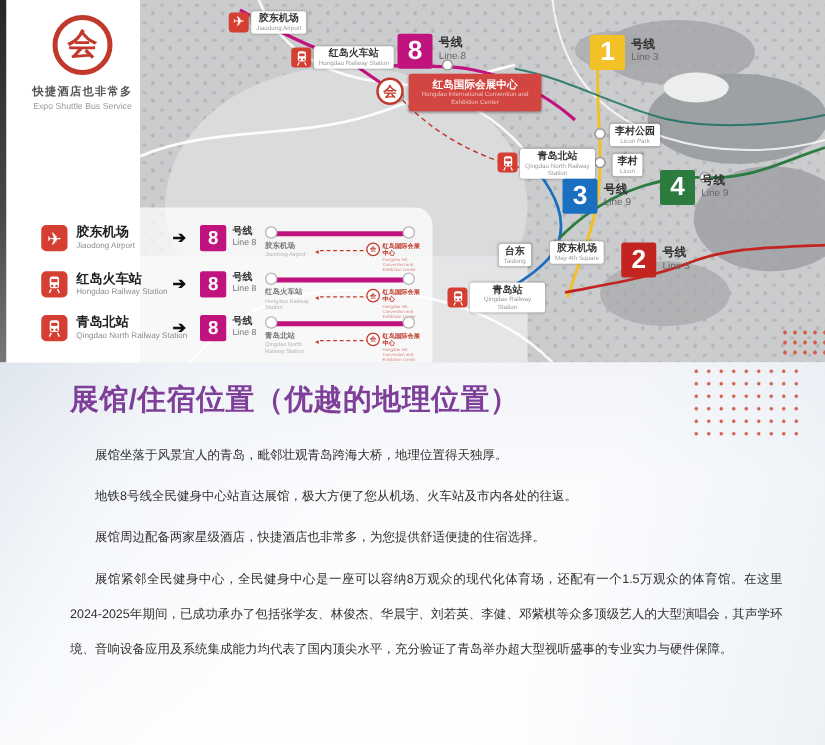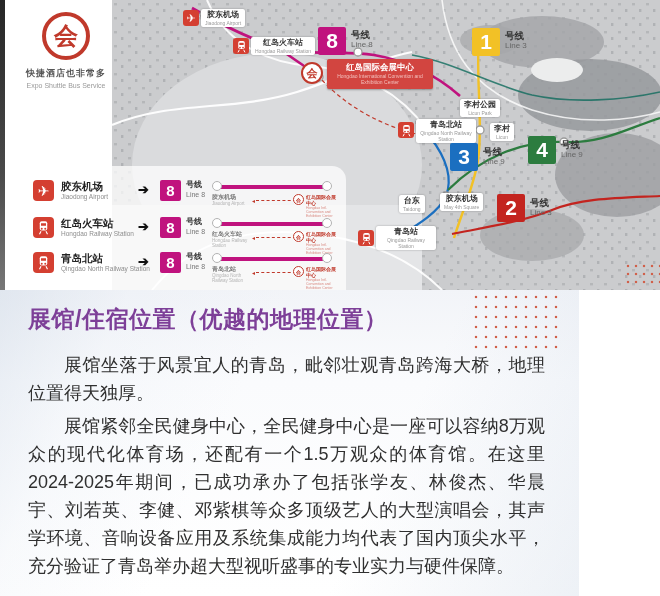--- a/index.html
+++ b/index.html
@@ -85,28 +85,28 @@
   .mini-dash::before, .mini-dash::after { position:absolute; top:-4px; font-size:6px; color:#c0392b; }
   .mini-dash::before { content:"◂"; left:-4px; } .mini-dash::after { content:"▸"; right:-4px; }
   .mini-seal { position:absolute; right:28px; top:14px; width:11px; height:11px; border:1.5px solid #c0392b;
                border-radius:50%; background:#fff; color:#c0392b; font-size:5px; font-weight:bold;
                display:flex; align-items:center; justify-content:center; }
   .mini-dest { position:absolute; right:-6px; top:14px; width:32px; }
   .mini-dest .mz { font-size:5px; color:#c0392b; font-weight:bold; line-height:6px; }
   .mini-dest .me { font-size:3.5px; color:#d98a82; line-height:4px; }
 
   
-  .text-section { position:relative; width:579px; height:306px; padding:14px 34px 0 28px;
+  .text-section { position:relative; width:660px; height:306px; padding:14px 34px 0 56px;
     background:
       linear-gradient(115deg, rgba(203,214,228,.45) 0%, rgba(230,236,244,.25) 18%, rgba(255,255,255,0) 40%),
       linear-gradient(295deg, rgba(205,216,230,.35) 0%, rgba(255,255,255,0) 35%),
       linear-gradient(180deg,#f2f4f8 0%, #fafbfd 30%, #ffffff 100%);
   }
   .headline { font-size:23px; font-weight:bold; color:#7d3f98; letter-spacing:.5px; margin-bottom:16px; }
-  .body-copy p { font-size:18px; line-height:28px; color:#303030; text-align:justify;
+  .body-copy p { font-size:10px; line-height:28px; color:#303030; text-align:justify;
                  text-indent:2em; margin-bottom:5px; }
 </style>
 </head>
 <body>
 
 <div class="page">
 
   <section class="map-section">
     <div class="edge-strip"></div>
 
@@ -213,21 +213,21 @@
     </div>
 
     <div class="badge big line1" style="left:472px; top:28px;">
         <span>1</span>
       </div>
     <div class="badge-text" style="left:505px; top:30px;">
       <div class="bz">号线</div>
       <div class="be">Line 3</div>
     </div>
 
-    <div class="maplabel" style="left:460px; top:99px;">
+    <div class="maplabel" style="left:488px; top:99px;">
       <div class="lz">李村公园</div>
       <div class="le">Licun Park</div>
     </div>
     <div class="maplabel" style="left:490px; top:123px;">
       <div class="lz">李村</div>
       <div class="le">Licun</div>
     </div>
 
     <div class="sticon" style="left:398px; top:122px;">
       <svg width="11" height="13" viewBox="0 0 10 12">
@@ -394,17 +394,19 @@
         </div>
       </div>
     </div>
   </section>
 
   <section class="text-section">
     <div class="dotgrid text-dots"></div>
     <h1 class="headline">展馆/住宿位置（优越的地理位置）</h1>
     <div class="body-copy">
       <p>展馆坐落于风景宜人的青岛，毗邻壮观青岛跨海大桥，地理位置得天独厚。</p>
+      <p>地铁8号线全民健身中心站直达展馆，极大方便了您从机场、火车站及市内各处的往返。</p>
+      <p>展馆周边配备两家星级酒店，快捷酒店也非常多，为您提供舒适便捷的住宿选择。</p>
       <p>展馆紧邻全民健身中心，全民健身中心是一座可以容纳8万观众的现代化体育场，还配有一个1.5万观众的体育馆。在这里2024-2025年期间，已成功承办了包括张学友、林俊杰、华晨宇、刘若英、李健、邓紫棋等众多顶级艺人的大型演唱会，其声学环境、音响设备应用及系统集成能力均代表了国内顶尖水平，充分验证了青岛举办超大型视听盛事的专业实力与硬件保障。</p>
     </div>
   </section>
 
 </div>
 
 </body></html>

